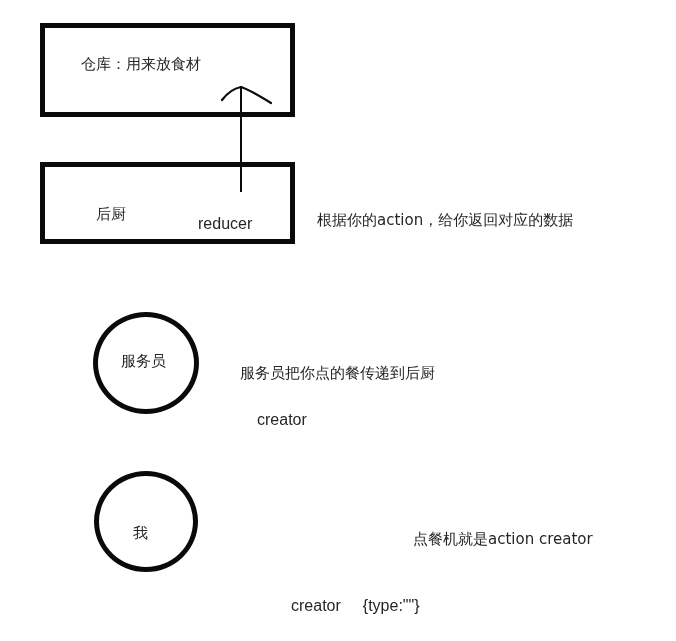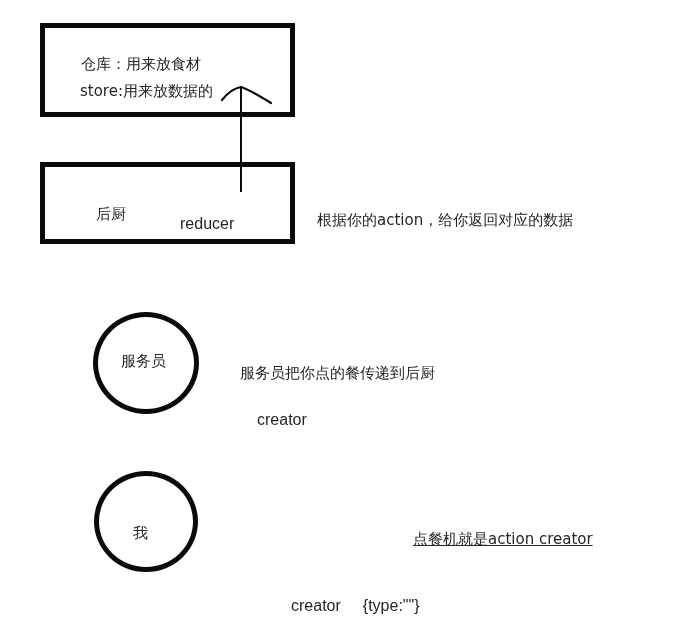--- a/index.html
+++ b/index.html
@@ -70,48 +70,47 @@
     font-size: 15px;
   }
   .en {
     font-family: "Liberation Sans", "DejaVu Sans", sans-serif;
     font-size: 16px;
   }
   
   #store-line1 { left: 81px;  top: 55px;  }
   #store-line2 { left: 80px;  top: 82px;  }
   #kitchen-label { left: 96px; top: 205px; }
-  #reducer-label { left: 180px; top: 214px; text-align: center; }
+  #reducer-label { left: 198px; top: 214px; text-align: center; }
   #reducer-note  { left: 317px; top: 211px; text-align: right; }
   #waiter-label  { left: 121px; top: 352px; text-align: center; }
   #waiter-note   { left: 240px; top: 364px; }
   #dispatch-label{ left: 257px; top: 410px; }
   #me-label      { left: 133px; top: 524px; }
   #order-note    { left: 231px; top: 514px; }
-  #creator-note  { left: 413px; top: 530px; text-decoration: underline; }
+  #creator-note  { left: 413px; top: 530px; }
   #action-note1  { left: 291px; top: 572px; }
   #action-note2  { left: 291px; top: 596px; }
   #action-note2 .gap { display: inline-block; width: 22px; }
   svg#arrow-layer {
     position: absolute;
     left: 0;
     top: 0;
     width: 676px;
     height: 641px;
     pointer-events: none;
   }
 </style>
 </head>
 <body>
 
 <div id="canvas">
 
   <div class="shape box" id="store-box"></div>
   <div class="txt cn" id="store-line1">仓库：用来放食材</div>
-  <div class="txt cn" id="store-line2">store:用来放数据的</div>
 
   <div class="shape box" id="reducer-box"></div>
   <div class="txt cn" id="kitchen-label">后厨</div>
   <div class="txt en" id="reducer-label">reducer</div>
 
   <div class="txt cn" id="reducer-note">根据你的action，给你返回对应的数据</div>
 
   <div class="shape circle" id="waiter-circle"></div>
   <div class="txt cn" id="waiter-label">服务员</div>
   <div class="txt cn" id="waiter-note">服务员把你点的餐传递到后厨</div>

